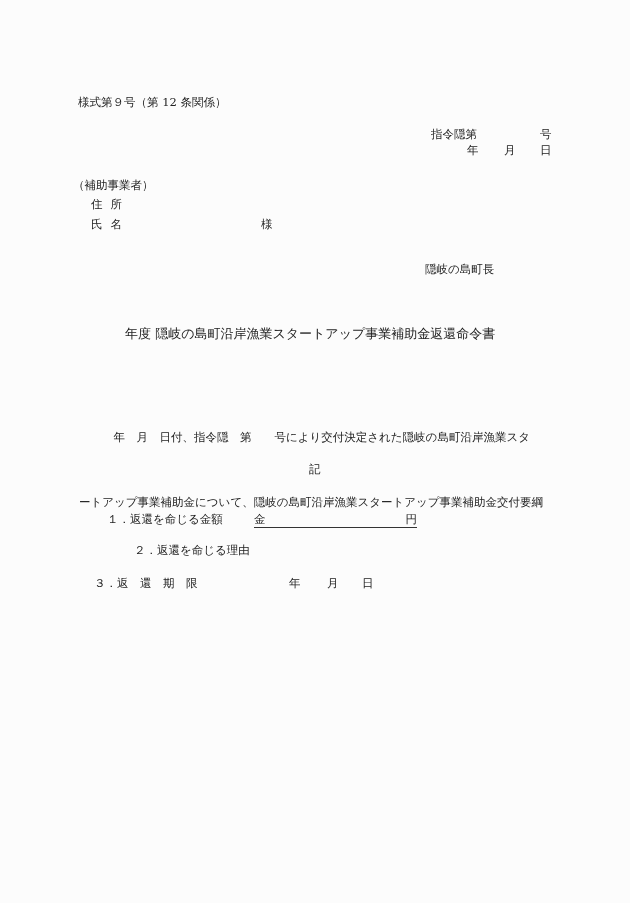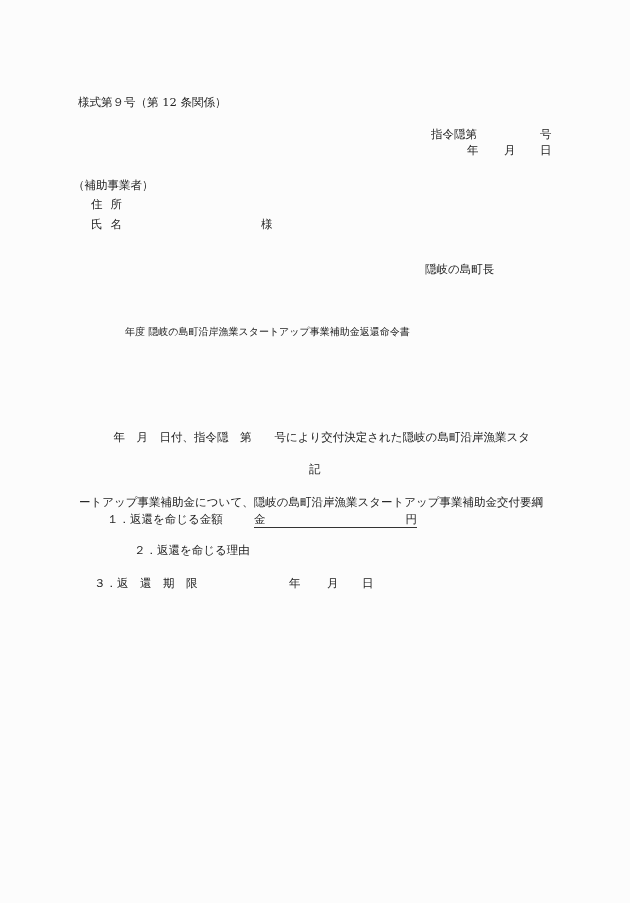--- a/index.html
+++ b/index.html
@@ -19,21 +19,21 @@
     .cmd-go { left: 540px; }
     .date-row { top: 145px; }
     .d-nen { left: 467px; }
     .d-tsuki { left: 504px; }
     .d-hi { left: 540px; }
     .recipient-head { left: 73px; top: 180px; }
     .addr-label { left: 91px; top: 199px; letter-spacing: 8px; text-align: right; }
     .name-label { left: 91px; top: 219px; letter-spacing: 8px; }
     .sama { left: 261px; top: 219px; }
     .mayor { left: 393px; top: 264px; margin-left: 32px; }
-    .title { left: 125px; top: 327px; font-size: 10px; }
+    .title { left: 125px; top: 327px; font-size: 13px; }
     .body-text { left: 79px; top: 381px; width: 480px; line-height: 17px; white-space: normal; }
     .body-line { display: block; white-space: pre; margin-top: 48px; }
     .ki { left: 309px; top: 464px; }
     .item { left: 94px; }
     .item-1 { top: 514px; margin-left: 13px; }
     .item-2 { top: 545px; margin-left: 40px; }
     .item-3 { top: 578px; text-align: center; }
     .amount { left: 254px; top: 514px; width: 163px; border-bottom: 1px solid #333; padding-bottom: 1px; }
     .amount .yen { position: absolute; right: 0; top: 0; }
     .dl-nen { left: 289px; top: 578px; }

